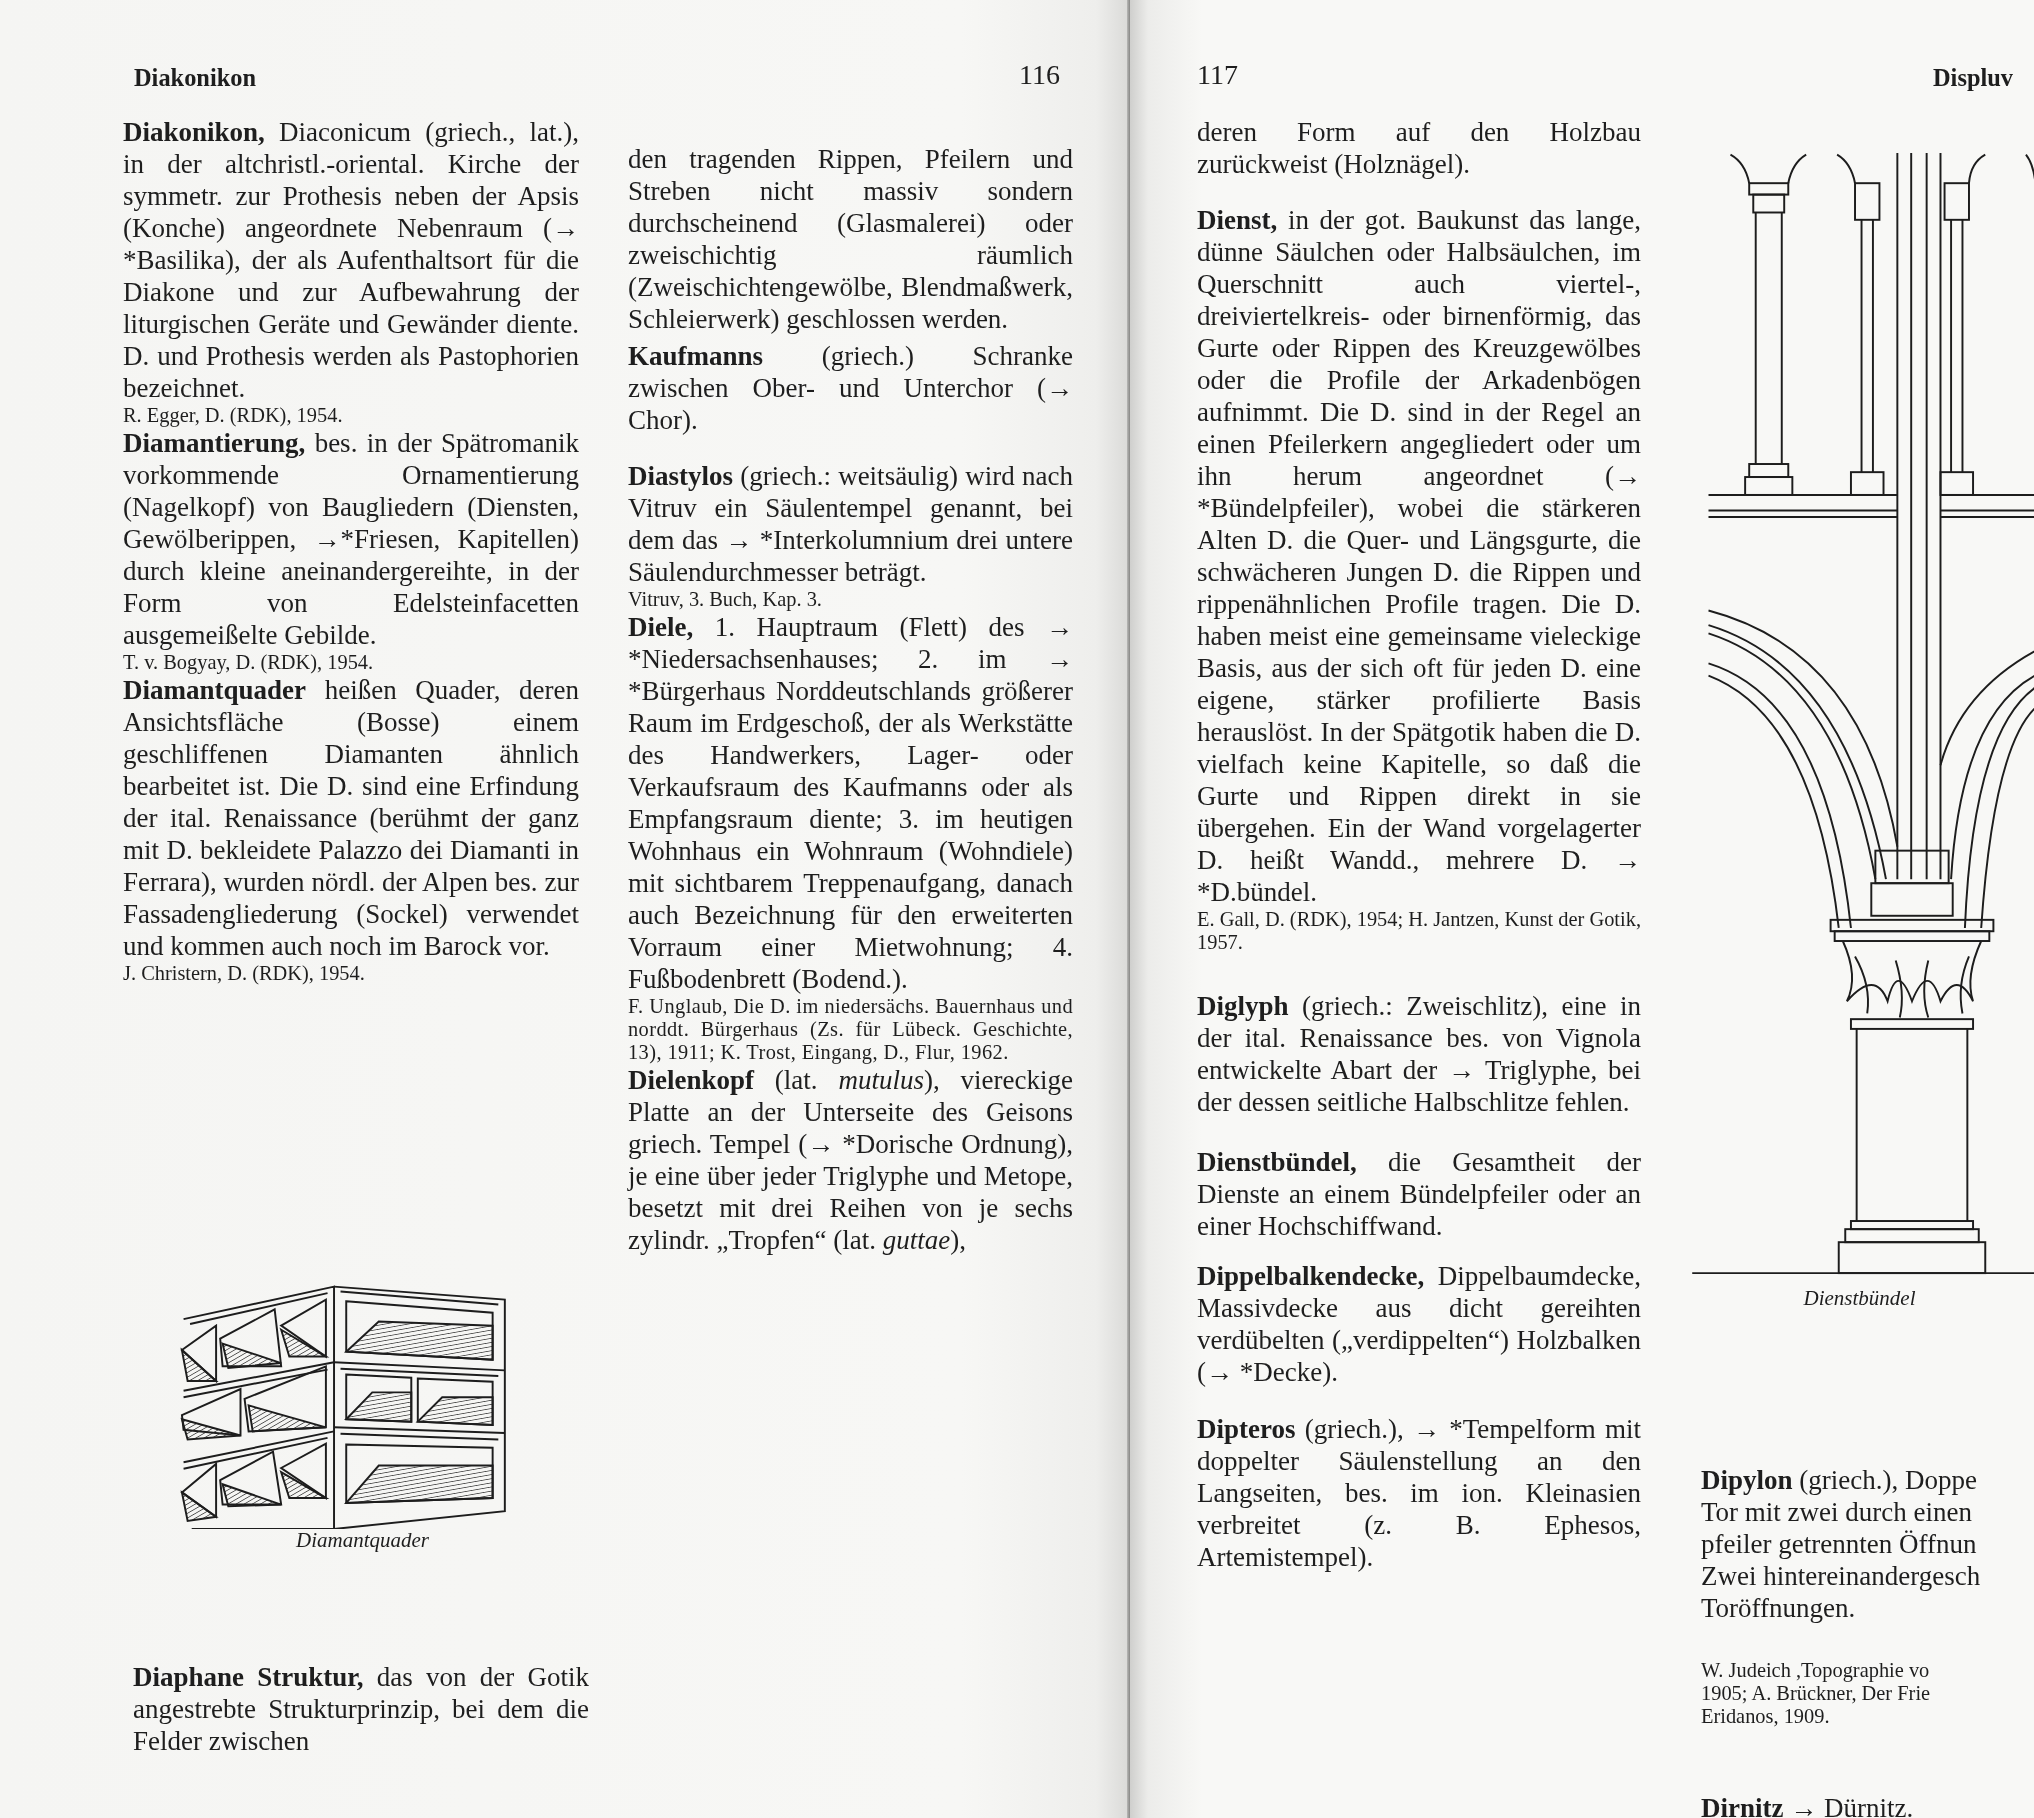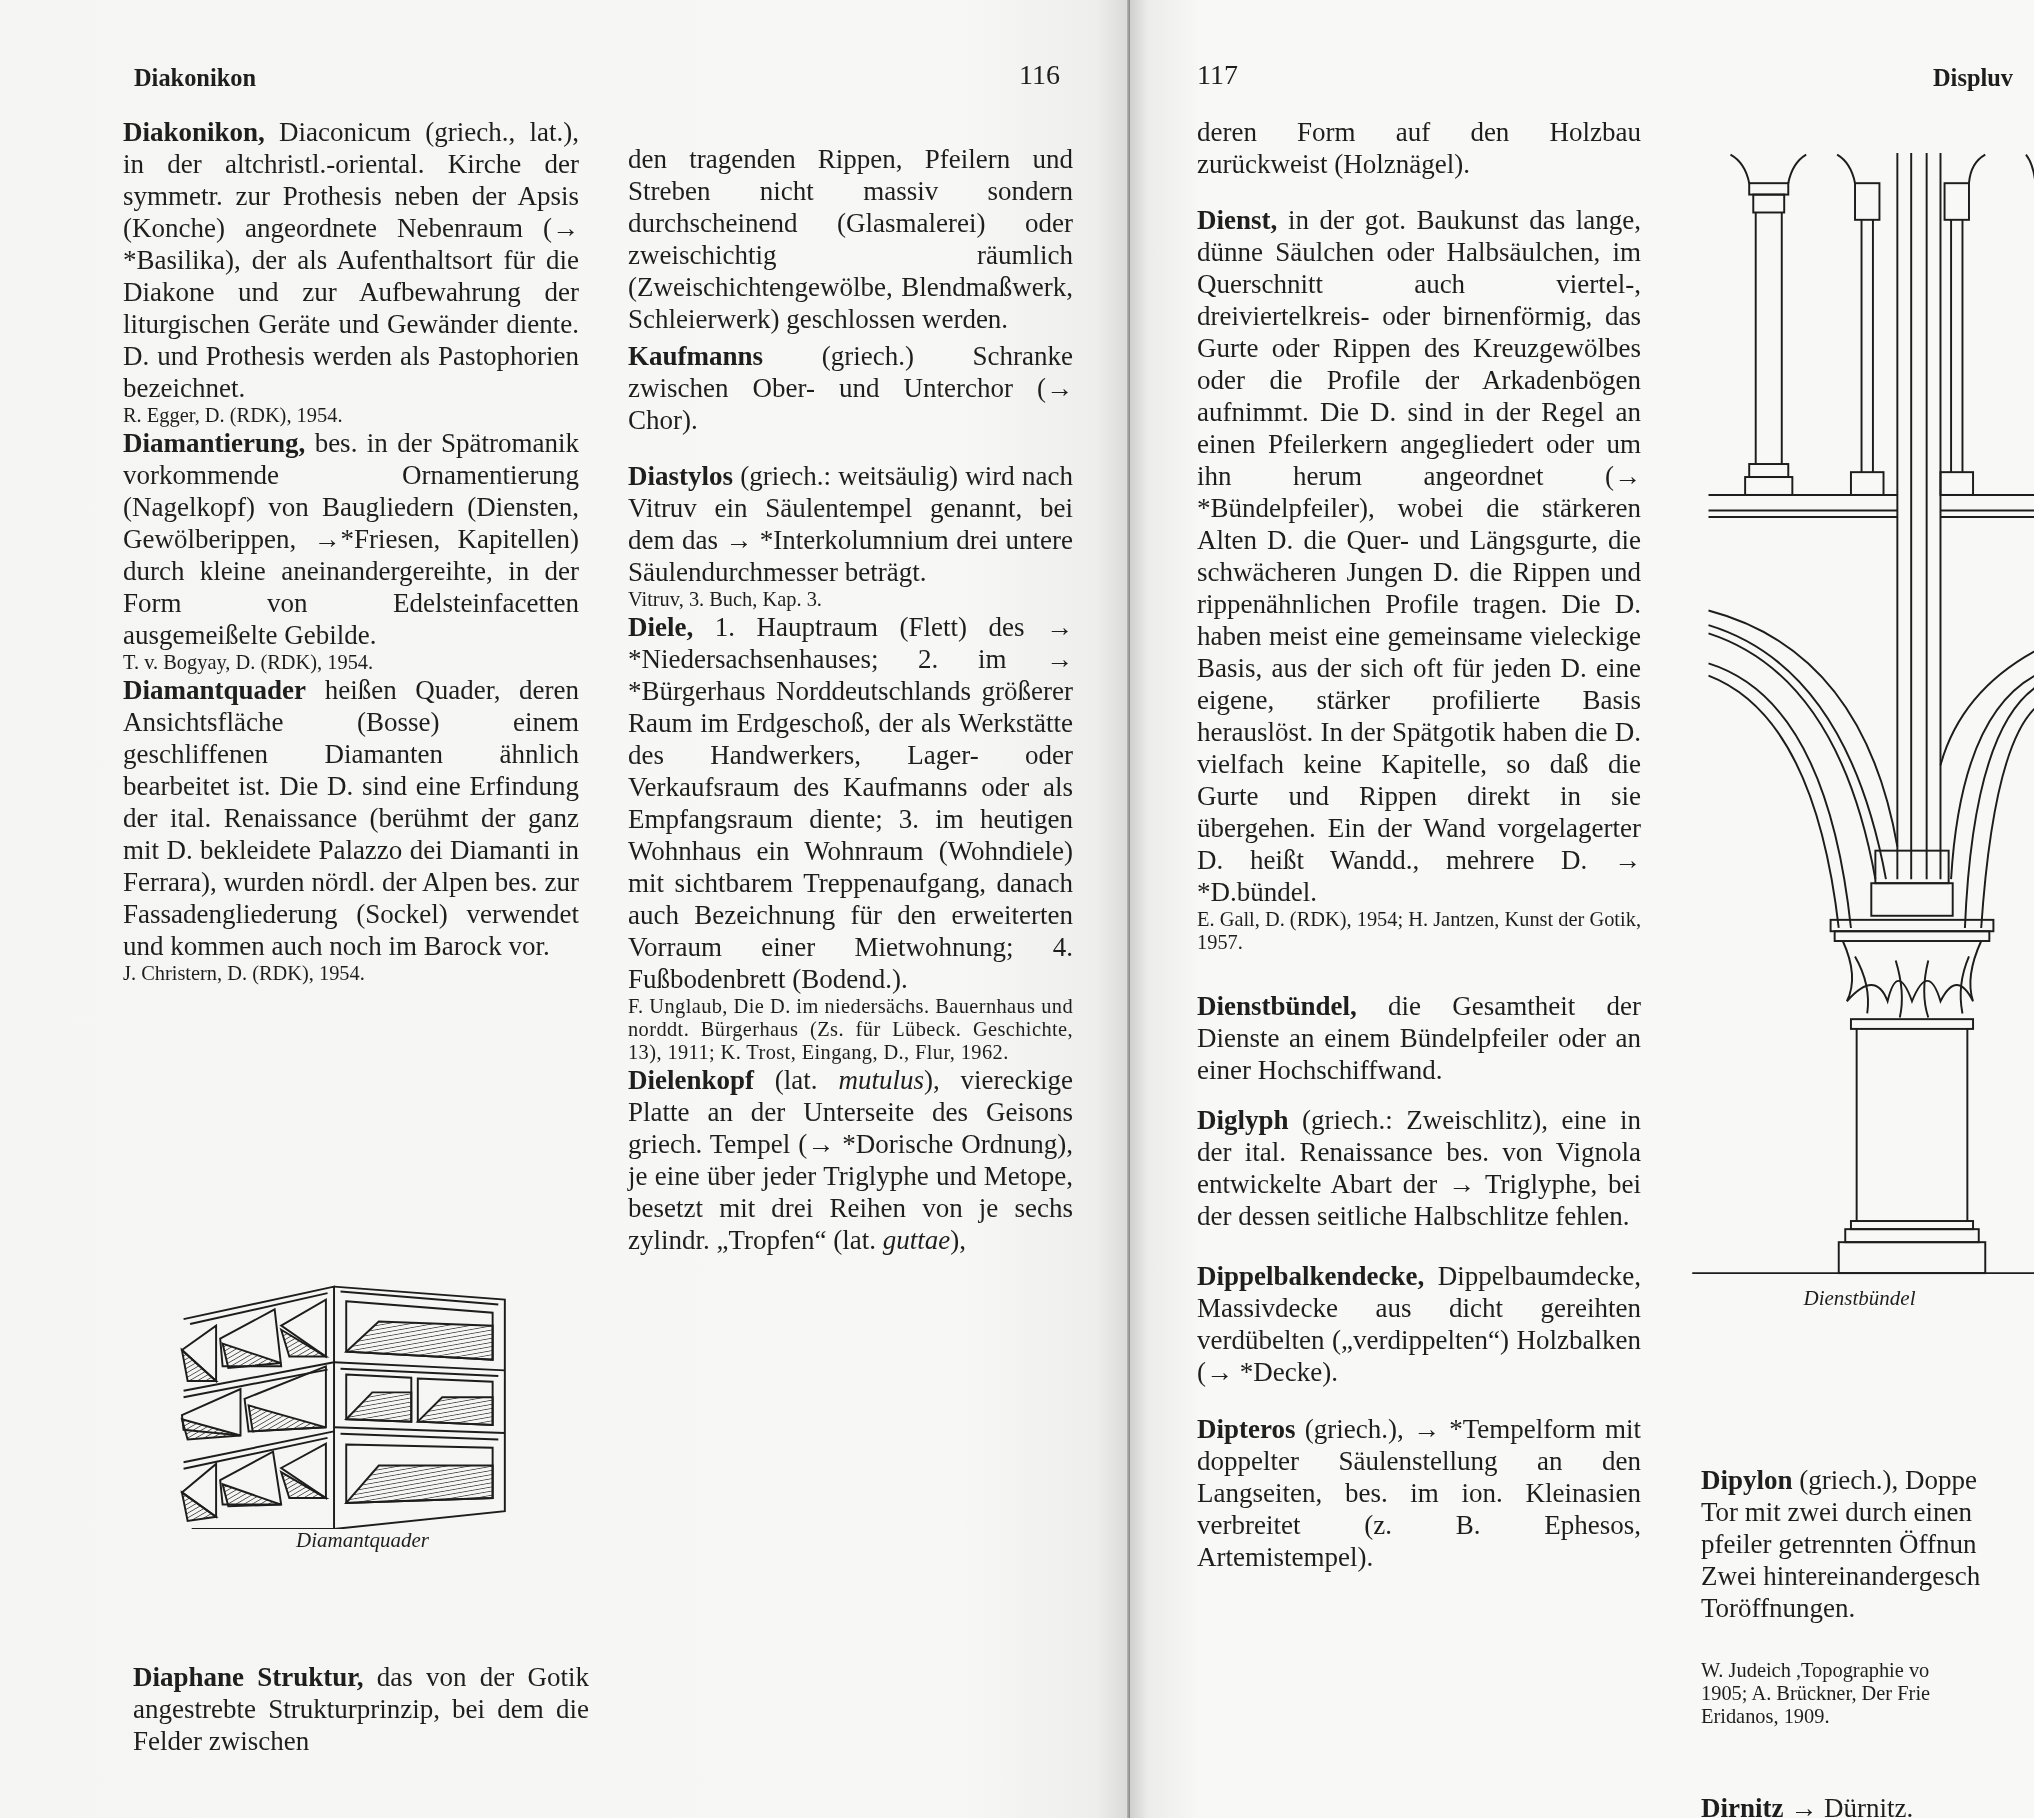--- a/index.html
+++ b/index.html
@@ -150,26 +150,26 @@
   <div class="running-head" style="left:803px;">Displuv</div>
 
   <div class="col" style="left:67px; top:116px; width:444px;">
     <p class="entry" style="margin-bottom:24.4px;">deren Form auf den Holzbau zurückweist (Holznägel).</p>
 
     <p class="entry">
       <span class="hw">Dienst,</span><span> in der got. Baukunst das lange, dünne Säulchen oder Halbsäulchen, im Querschnitt auch viertel-, dreiviertelkreis- oder birnenförmig, das Gurte oder Rippen des Kreuzgewölbes oder die Profile der Arkadenbögen aufnimmt. Die D. sind in der Regel an einen Pfeilerkern angegliedert oder um ihn herum angeordnet (→ *Bündelpfeiler), wobei die stärkeren Alten D. die Quer- und Längsgurte, die schwächeren Jungen D. die Rippen und rippenähnlichen Profile tragen. Die D. haben meist eine gemeinsame vieleckige Basis, aus der sich oft für jeden D. eine eigene, stärker profilierte Basis herauslöst. In der Spätgotik haben die D. vielfach keine Kapitelle, so daß die Gurte und Rippen direkt in sie übergehen. Ein der Wand vorgelagerter D. heißt Wandd., mehrere D. → *D.bündel.</span>
     </p>
     <p class="ref" style="margin-bottom:36px;">E. Gall, D. (RDK), 1954; H. Jantzen, Kunst der Gotik, 1957.</p>
 
+    <p class="entry" style="margin-bottom:28px;">
+      <span class="hw">Diglyph</span><span> (griech.: Zweischlitz), eine in der ital. Renaissance bes. von Vignola entwickelte Abart der → Triglyphe, bei der dessen seitliche Halbschlitze fehlen.</span>
+    </p>
+
     <p class="entry" style="margin-bottom:18px;">
       <span class="hw">Dienstbündel,</span><span> die Gesamtheit der Dienste an einem Bündelpfeiler oder an einer Hochschiffwand.</span>
-    </p>
-
-    <p class="entry" style="margin-bottom:28px;">
-      <span class="hw">Diglyph</span><span> (griech.: Zweischlitz), eine in der ital. Renaissance bes. von Vignola entwickelte Abart der → Triglyphe, bei der dessen seitliche Halbschlitze fehlen.</span>
     </p>
 
     <p class="entry" style="margin-bottom:24.4px;">
       <span class="hw">Dippelbalkendecke,</span><span> Dippelbaumdecke, Massivdecke aus dicht gereihten verdübelten („verdippelten“) Holzbalken (→ *Decke).</span>
     </p>
 
     <p class="entry">
       <span class="hw">Dipteros</span><span> (griech.), → *Tempelform mit doppelter Säulenstellung an den Langseiten, bes. im ion. Kleinasien verbreitet (z. B. Ephesos, Artemistempel).</span>
     </p>
   </div>

